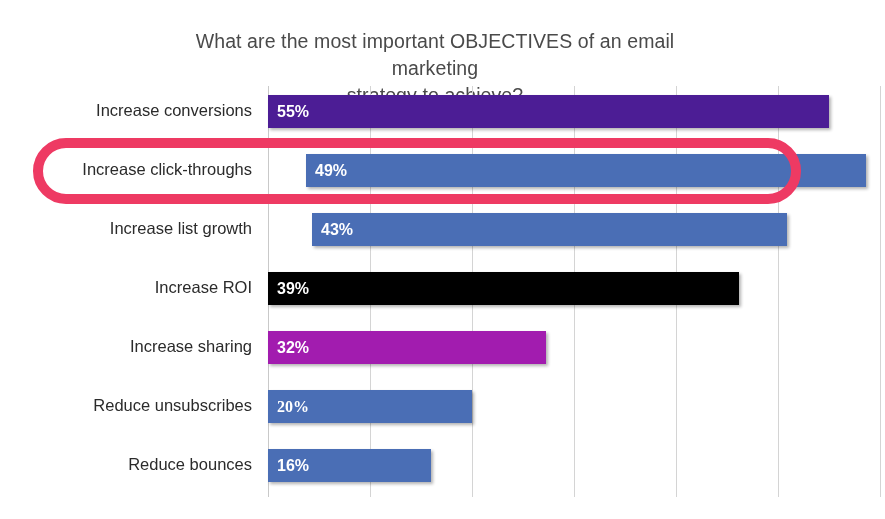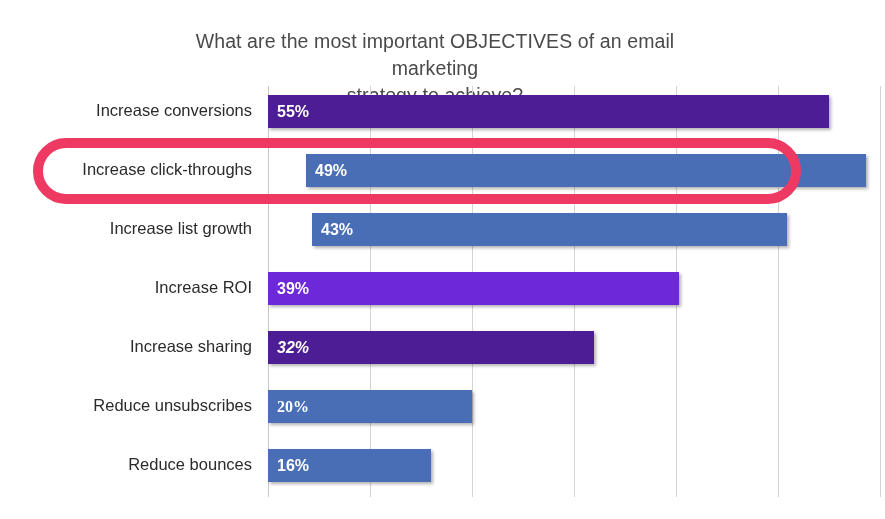--- a/index.html
+++ b/index.html
@@ -114,24 +114,24 @@
     <div id="bars">
         <div class="bar" style="top: 9px; width: 561px; background: #4c1d95;">
           <span class="bar-value">55%</span>
         </div>
         <div class="bar" style="top: 68px; width: 560px; background: rgb(74, 110, 181); margin-left: 38px;">
           <span class="bar-value">49%</span>
         </div>
         <div class="bar" style="top: 127px; width: 475px; background: rgb(74, 110, 181); margin-left: 44px;">
           <span class="bar-value">43%</span>
         </div>
-        <div class="bar" style="top: 186px; width: 411px; background: #6d28d9;">
+        <div class="bar" style="top: 186px; width: 471px; background: #000000;">
           <span class="bar-value">39%</span>
         </div>
-        <div class="bar" style="top: 245px; width: 326px; background: #4c1d95; font-style: italic;">
+        <div class="bar" style="top: 245px; width: 278px; background: #a21caf;">
           <span class="bar-value">32%</span>
         </div>
         <div class="bar" style="top: 304px; width: 204px; background: rgb(74, 110, 181); font-family: Liberation Serif, serif;">
           <span class="bar-value">20%</span>
         </div>
         <div class="bar" style="top: 363px; width: 163px; background: rgb(74, 110, 181); text-align: center;">
           <span class="bar-value">16%</span>
         </div>
       </div>
   </div>

